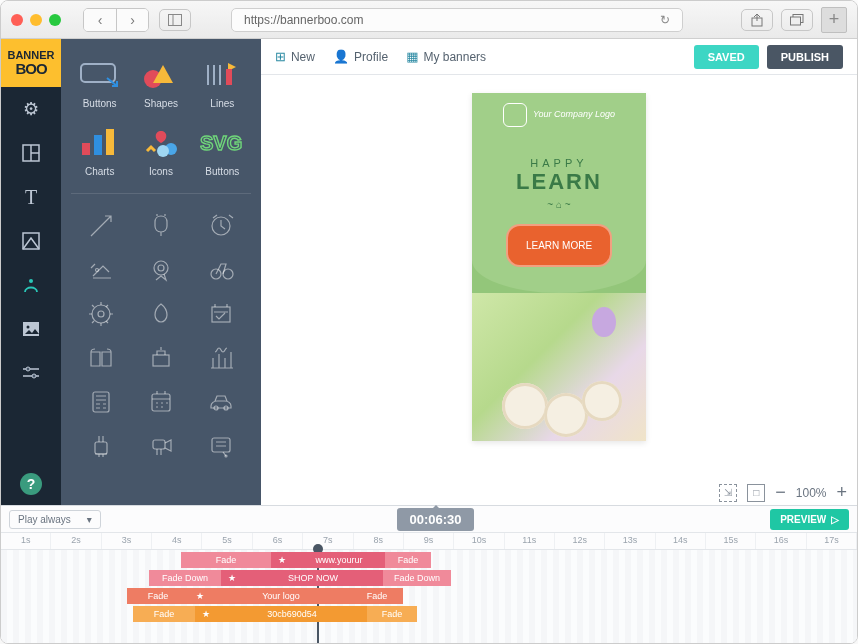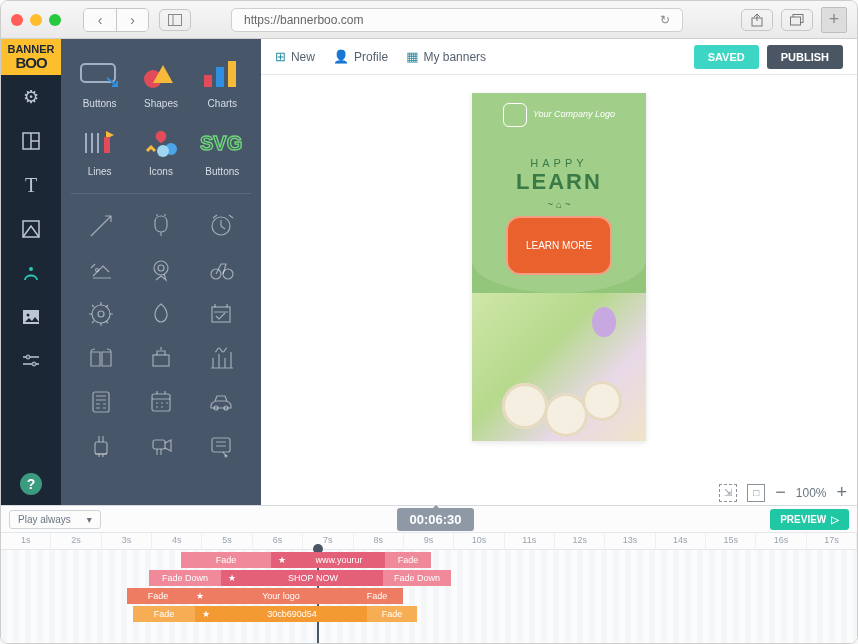--- a/index.html
+++ b/index.html
@@ -13,21 +13,21 @@
   .navbtn { width:32px; height:22px; display:flex; align-items:center; justify-content:center; color:#7a7a7a; font-size:14px; background:#fbfbfb;}
   .navbtn + .navbtn{border-left:1px solid #c7c7c7;}
   .tabbtn{ width:32px;height:22px;border:1px solid #c7c7c7;border-radius:5px;margin-left:10px;display:flex;align-items:center;justify-content:center;color:#888;}
   .urlbox{ flex:1; margin:0 50px 0 40px; height:24px; border:1px solid #cfcfcf; border-radius:5px; background:#fcfcfc; display:flex; align-items:center; padding:3px 12px; color:#666; font-size:12px;}
   .urlbox .reload{margin-left:auto;color:#888;}
   .sharebtn{width:32px;height:22px;border:1px solid #c7c7c7;border-radius:5px;margin-left:8px;display:flex;align-items:center;justify-content:center;color:#666;}
   .plus-tab{width:26px;height:26px;background:#ddd;border:1px solid #bfbfbf;color:#888;border-radius:2px;display:flex;align-items:center;justify-content:center;margin-left:8px;font-size:18px;}
   
   .app{ flex:1; display:flex; overflow:hidden;}
   .logo-strip{ width:60px;background:#1b2734;display:flex;flex-direction:column;align-items:center;padding-top:0;color:#aab4c0;}
-  .logo{ width:60px;height:36px;background:#fdbf2e;color:#1b2734;font-weight:900;font-size:11px;line-height:1;display:flex;flex-direction:column;align-items:center;justify-content:center;}
+  .logo{ width:60px;height:48px;background:#fdbf2e;color:#1b2734;font-weight:900;font-size:11px;line-height:1;display:flex;flex-direction:column;align-items:center;justify-content:center;}
   .logo span:last-child{font-size:15px;letter-spacing:-1px;}
   .tool{width:60px;height:44px;display:flex;align-items:center;justify-content:center;font-size:18px;color:#bcc6d3;cursor:pointer;}
   .tool.active{color:#2ac7b8;}
   .tool.help{margin-top:auto;margin-bottom:10px;width:22px;height:22px;border-radius:50%;background:#3a9b7e;color:#fff;font-size:14px;font-weight:bold;}
   .side-panel{ width:200px;background:#475669;padding:12px 10px;overflow-y:auto;}
   .cat-grid{display:grid;grid-template-columns:repeat(3,1fr);gap:4px;}
   .cat{display:flex;flex-direction:column;align-items:center;gap:5px;padding:6px 2px;color:#d7dde6;font-size:10px;}
   .cat .ic{width:46px;height:36px;display:flex;align-items:center;justify-content:center;}
   .divider{height:1px;background:rgba(255,255,255,0.12);margin:10px 0;}
   .icon-grid{display:grid;grid-template-columns:repeat(3,1fr);gap:0;}
@@ -43,21 +43,21 @@
   .btn-publish{background:#4a5664;color:#fff;font-size:11px;font-weight:bold;padding:6px 14px;border-radius:3px;}
   .canvas{flex:1;overflow:hidden;background:#fff;display:flex;align-items:flex-start;justify-content:center;padding-top:18px;position:relative;}
   .banner{width:174px;height:348px;background:#93c67a;display:flex;flex-direction:column;align-items:center;box-shadow:0 2px 6px rgba(0,0,0,0.1);}
   .banner-top{flex:0 0 200px;width:100%;background:#a1cf89;border-bottom-left-radius:90px 34px;border-bottom-right-radius:90px 34px;display:flex;flex-direction:column;align-items:center;padding-top:10px;color:#fff;}
   .logo-row{display:flex;align-items:center;gap:6px;}
   .bunny{width:24px;height:24px;border:1.5px solid #fff;border-radius:6px;position:relative;}
   .logo-txt{font-size:9px;line-height:1.1;font-style:italic;}
   .happy{margin-top:30px;font-size:11px;letter-spacing:4px;color:#3a7a47;}
   .easter{font-size:22px;font-weight:800;letter-spacing:2px;color:#3a7a47;}
   .flora{margin:4px 0 6px 0;color:#3a7a47;font-size:10px;}
-  .learn{background:#e9622e;color:#fff;font-size:10px;padding:22px 18px;border-radius:14px;border:2px solid rgba(255,255,255,0.4);}
+  .learn{margin-top:8px;background:#e9622e;color:#fff;font-size:10px;padding:14px 18px;border-radius:14px;border:2px solid rgba(255,255,255,0.4);}
   .photo{flex:1;width:100%;background:linear-gradient(135deg,#cfe7a8 0%,#b6d98c 40%,#e8d8e8 70%,#f0e4c8 100%);position:relative;}
   .cookie{position:absolute;border-radius:50%;background:#f5efe2;box-shadow:inset 0 0 0 3px #e6d9c0;}
   .c1{width:46px;height:46px;left:30px;bottom:12px;}
   .c2{width:44px;height:44px;left:72px;bottom:4px;}
   .c3{width:40px;height:40px;left:110px;bottom:20px;}
   .egg{position:absolute;width:24px;height:30px;border-radius:50% 50% 48% 48%;background:#c7a8e0;right:30px;top:14px;}
   .zoombar{position:absolute;bottom:2px;right:10px;display:flex;align-items:center;gap:10px;color:#6a7480;font-size:12px;}
   .zb-ic{width:18px;height:18px;border:1.5px solid #8a929c;color:#8a929c;display:flex;align-items:center;justify-content:center;font-size:10px;}
   
   .timeline{height:138px;border-top:1px solid #d7dbe0;background:#fcfcfd;display:flex;flex-direction:column;font-size:10px;color:#6a7480;}
@@ -178,36 +178,36 @@
               <svg width="40" height="32">
                 <circle cx="12" cy="20" r="9" fill="#e14b5a"></circle>
                 <path d="M22 6l10 18H12z" fill="#f7b93a"></path>
               </svg>
             </div>
             <span>Shapes</span>
           </div>
           <div class="cat">
             <div class="ic">
               <svg width="40" height="32">
+                <path d="M6 26V6m6 20V6m6 20V6" stroke="#9fb0c6" stroke-width="2"></path>
+                <path d="M26 4l8 4-8 4z" fill="#f7b93a"></path>
+                <rect x="24" y="10" width="6" height="16" fill="#e14b5a"></rect>
+              </svg>
+            </div>
+            <span>Lines</span>
+          </div>
+          <div class="cat">
+            <div class="ic">
+              <svg width="40" height="32">
                 <rect x="2" y="16" width="8" height="12" fill="#e14b5a"></rect>
                 <rect x="14" y="8" width="8" height="20" fill="#2f8fe0"></rect>
                 <rect x="26" y="2" width="8" height="26" fill="#f7b93a"></rect>
               </svg>
             </div>
             <span>Charts</span>
-          </div>
-          <div class="cat">
-            <div class="ic">
-              <svg width="40" height="32">
-                <path d="M6 26V6m6 20V6m6 20V6" stroke="#9fb0c6" stroke-width="2"></path>
-                <path d="M26 4l8 4-8 4z" fill="#f7b93a"></path>
-                <rect x="24" y="10" width="6" height="16" fill="#e14b5a"></rect>
-              </svg>
-            </div>
-            <span>Lines</span>
           </div>
           <div class="cat">
             <div class="ic">
               <svg width="40" height="32">
                 <path d="M20 4c6 0 8 8 0 12-8-4-6-12 0-12z" fill="#e14b5a"></path>
                 <path d="M6 24l4-4 4 4" stroke="#f7b93a" stroke-width="3" fill="none"></path>
                 <circle cx="30" cy="22" r="6" fill="#4aa6e8"></circle>
                 <circle cx="22" cy="24" r="6" fill="#9fd6f2"></circle>
               </svg>
             </div>

